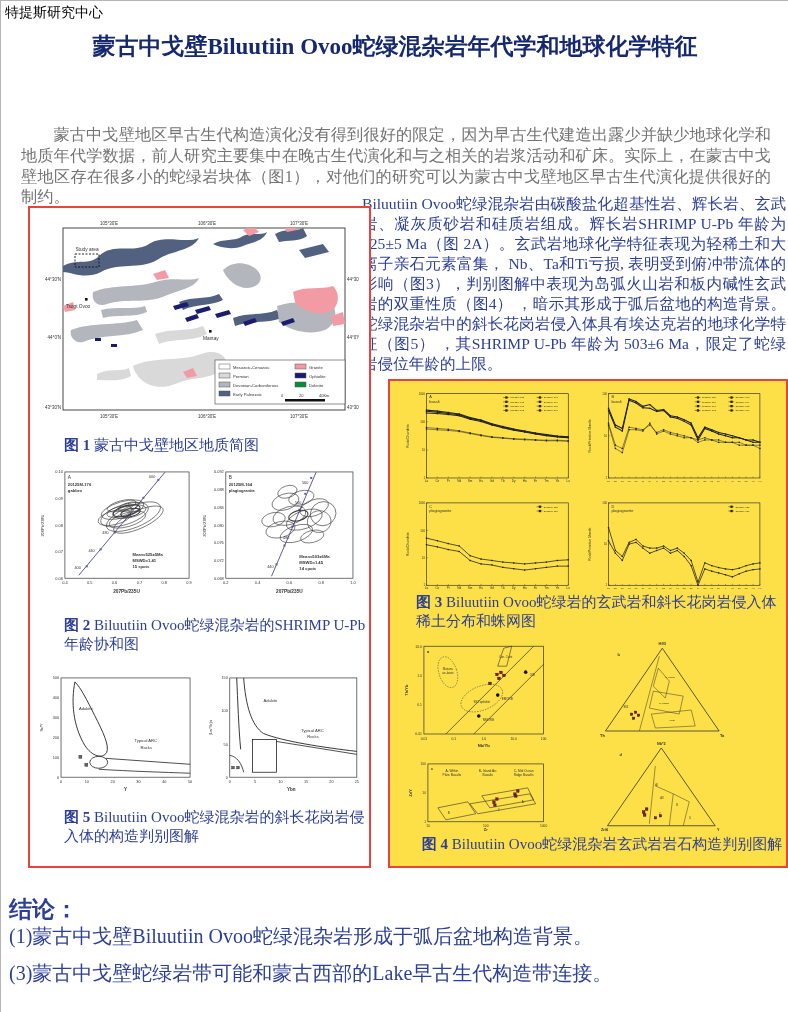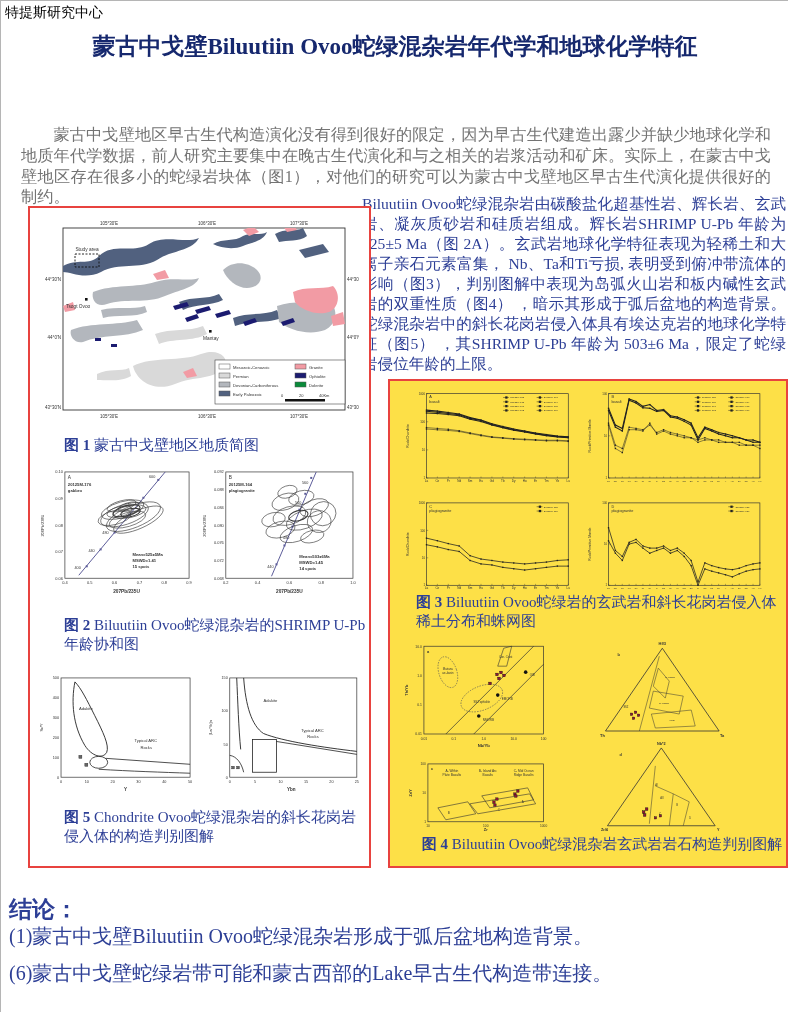--- a/index.html
+++ b/index.html
@@ -288,21 +288,21 @@
         <path d="M243,72 L324,85" fill="none" stroke="#222" stroke-width="0.8"></path>
         <text x="230" y="32" font-size="4.2">Adakite</text>
         <text x="268" y="62" font-size="4.2">Typical ARC</text>
         <text x="274" y="69" font-size="4.2">Rocks</text>
         <rect x="198" y="97" width="2.6" height="2.6" fill="#666" stroke="#222" stroke-width="0.4"></rect>
         <rect x="203" y="97" width="2.6" height="2.6" fill="#666" stroke="#222" stroke-width="0.4"></rect>
         <text x="178" y="58" font-size="4" transform="rotate(-90 178 58)" text-anchor="middle">(La/Yb)n</text>
         <text x="258" y="122" font-size="4.6" font-weight="bold" text-anchor="middle">Ybn</text>
       </g>
     </svg>
-    <div class="cap" style="left:18px;top:600px;width:306px;"><b>图 5</b><span> Chondrite Ovoo蛇绿混杂岩的斜长花岗岩侵入体的构造判别图解</span></div>
+    <div class="cap" style="left:18px;top:600px;width:306px;"><b>图 5</b><span> Biluutiin Ovoo蛇绿混杂岩的斜长花岗岩侵入体的构造判别图解</span></div>
   </div>
 
   <div class="right-box">
 
     <svg class="fig" style="left:4px;top:5px;" width="384" height="206" viewBox="0 0 385 215">
       <g>
           <rect x="26" y="8" width="148" height="88" fill="none" stroke="#333" stroke-width="0.7"></rect>
           <text x="24.5" y="9.2" text-anchor="end" font-size="3">1000</text>
           <line x1="26" y1="8" x2="27.8" y2="8" stroke="#333" stroke-width="0.4"></line>
           <text x="24.5" y="38.53333333333333" text-anchor="end" font-size="3">100</text>
@@ -943,15 +943,15 @@
             <rect x="266" y="179" width="2.2" height="2.2"></rect>
         </g>
       </g>
     </svg>
     <div class="cap" style="left:0;top:454px;width:392px;text-align:center;"><b>图 4</b><span> Biluutiin Ovoo蛇绿混杂岩玄武岩岩石构造判别图解</span></div>
   </div>
 
   <div class="conclusions">
     <div class="c-head">结论：</div>
     <p class="c-item">(1)蒙古中戈壁Biluutiin Ovoo蛇绿混杂岩形成于弧后盆地构造背景。</p>
-    <p class="c-item">(6)蒙古中戈壁蛇绿岩带可能和蒙古西部的Lake早古生代构造带连接。</p>
+    <p class="c-item">(3)蒙古中戈壁蛇绿岩带可能和蒙古西部的Lake早古生代构造带连接。</p>
   </div>
 </div>
 
 </body></html>

